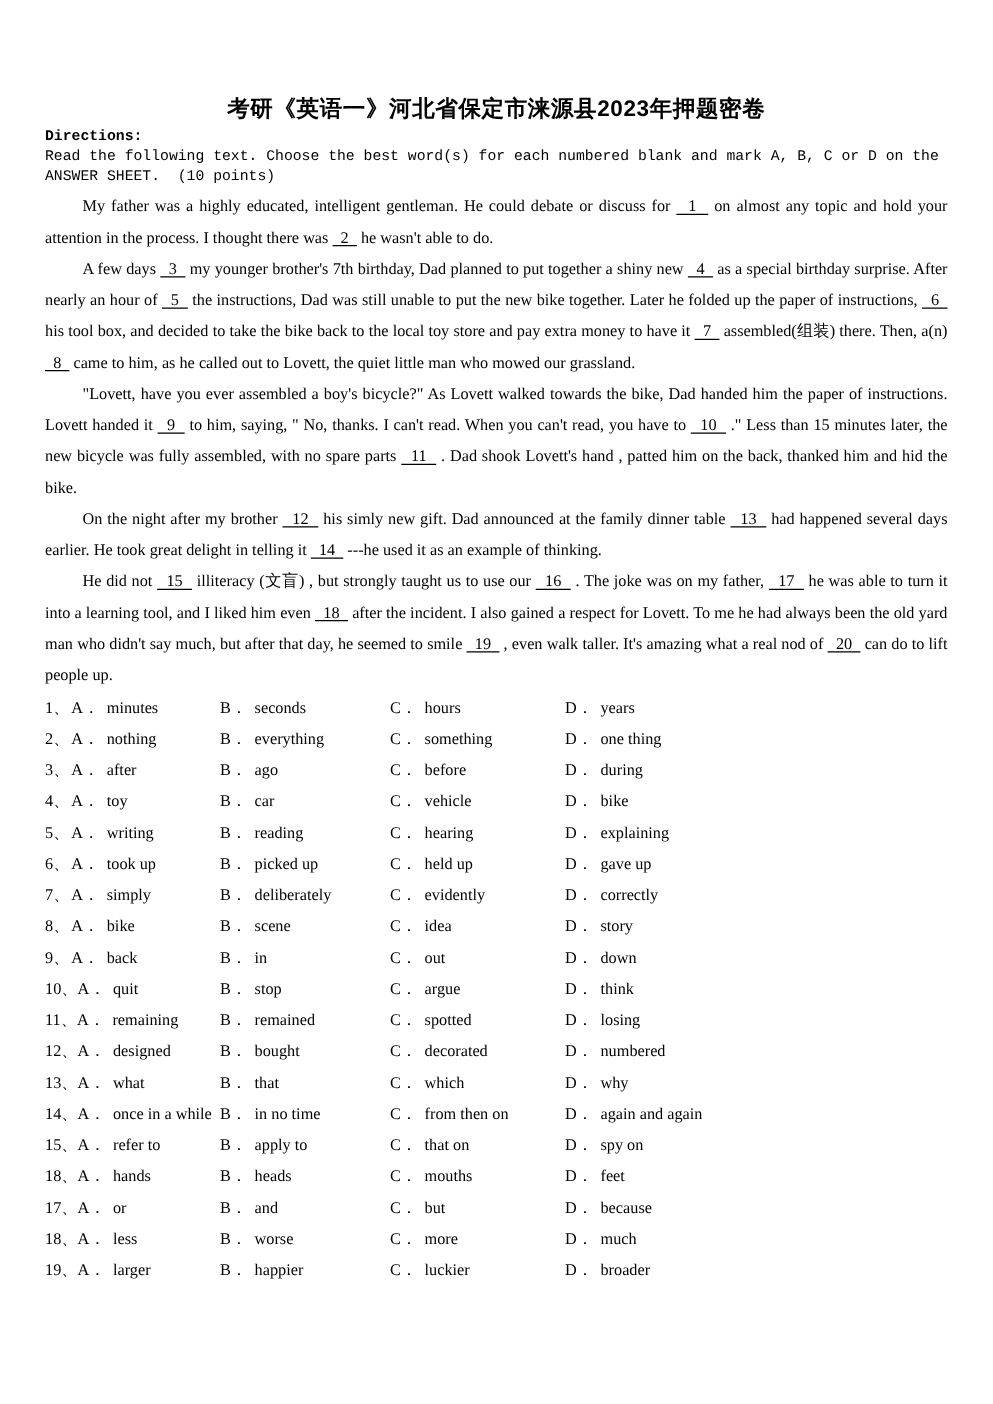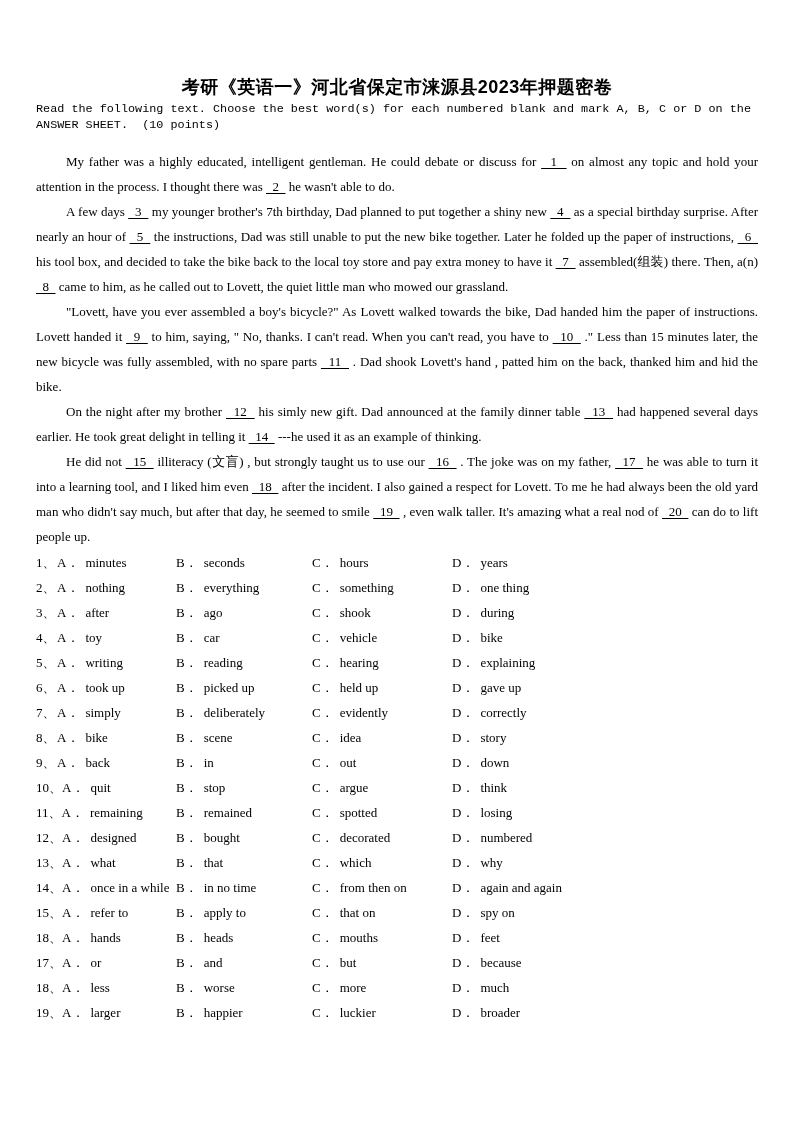--- a/index.html
+++ b/index.html
@@ -12,21 +12,21 @@
     font-family:"Liberation Sans",sans-serif;font-weight:700;font-size:18px;
     line-height:24px;text-align:center;margin:0 0 2px 0;letter-spacing:.5px;
   }
   .section-heading{
     font-family:"Liberation Mono",monospace;font-size:12px;font-weight:400;
     line-height:17px;text-align:center;margin:0;white-space:pre;
   }
   .directions{font-family:"Liberation Mono",monospace;font-size:11.8px;line-height:16px;}
   .directions .dir-label{font-weight:700;}
   .directions .dir-text{white-space:pre-wrap;font-family:Liberation Mono, monospace;}
-  .passage{margin-top:16px;}
+  .passage{margin-top:3px;}
   .passage p{
     margin:0;font-size:13px;line-height:25px;text-align:justify;text-indent:30px;
   }
   .blank{
     text-decoration:underline;text-underline-offset:2px;white-space:pre;
   }
   .questions{margin-top:1px;}
   .qrow{display:flex;font-size:13px;line-height:25px;}
   .qcell1{width:140px;display:flex;flex-shrink:0;}
   .qnum{white-space:pre;min-width:21px;}
@@ -35,20 +35,21 @@
   .optB{width:136px;flex-shrink:0;}
   .optC{width:140px;flex-shrink:0;}
   .optD{flex:1;}
 </style>
 </head>
 <body>
 
 <div class="page">
   <h1 class="doc-title">考研《英语一》河北省保定市涞源县2023年押题密卷</h1>
   <div class="directions">
+    <div class="dir-label">Directions:</div>
     <div class="dir-text">Read the following text. Choose the best word(s) for each numbered blank and mark A, B, C or D on the ANSWER SHEET.  (10 points)</div>
   </div>
   <div class="passage">
       <p>My father was a highly educated, intelligent gentleman. He could debate or discuss for <span class="blank">&nbsp;&nbsp;1&nbsp;&nbsp;</span> on almost any topic and hold your attention in the process. I thought there was <span class="blank">&nbsp;&nbsp;2&nbsp;&nbsp;</span> he wasn't able to do.</p>
       <p>A few days <span class="blank">&nbsp;&nbsp;3&nbsp;&nbsp;</span> my younger brother's 7th birthday, Dad planned to put together a shiny new <span class="blank">&nbsp;&nbsp;4&nbsp;&nbsp;</span> as a special birthday surprise. After nearly an hour of <span class="blank">&nbsp;&nbsp;5&nbsp;&nbsp;</span> the instructions, Dad was still unable to put the new bike together. Later he folded up the paper of instructions, <span class="blank">&nbsp;&nbsp;6&nbsp;&nbsp;</span> his tool box, and decided to take the bike back to the local toy store and pay extra money to have it <span class="blank">&nbsp;&nbsp;7&nbsp;&nbsp;</span> assembled(组装) there. Then, a(n) <span class="blank">&nbsp;&nbsp;8&nbsp;&nbsp;</span> came to him, as he called out to Lovett, the quiet little man who mowed our grassland.</p>
       <p>"Lovett, have you ever assembled a boy's bicycle?" As Lovett walked towards the bike, Dad handed him the paper of instructions. Lovett handed it <span class="blank">&nbsp;&nbsp;9&nbsp;&nbsp;</span> to him, saying, " No, thanks. I can't read. When you can't read, you have to <span class="blank">&nbsp;&nbsp;10&nbsp;&nbsp;</span> ." Less than 15 minutes later, the new bicycle was fully assembled, with no spare parts <span class="blank">&nbsp;&nbsp;11&nbsp;&nbsp;</span> . Dad shook Lovett's hand , patted him on the back, thanked him and hid the bike.</p>
       <p>On the night after my brother <span class="blank">&nbsp;&nbsp;12&nbsp;&nbsp;</span> his simly new gift. Dad announced at the family dinner table <span class="blank">&nbsp;&nbsp;13&nbsp;&nbsp;</span> had happened several days earlier. He took great delight in telling it  <span class="blank">&nbsp;&nbsp;14&nbsp;&nbsp;</span> ---he used it as an example of thinking.</p>
       <p>He did not <span class="blank">&nbsp;&nbsp;15&nbsp;&nbsp;</span> illiteracy (文盲) , but strongly taught us to use our <span class="blank">&nbsp;&nbsp;16&nbsp;&nbsp;</span> . The joke was on my father, <span class="blank">&nbsp;&nbsp;17&nbsp;&nbsp;</span> he was able to turn it into a learning tool, and I liked him even <span class="blank">&nbsp;&nbsp;18&nbsp;&nbsp;</span>  after the incident. I also gained a respect for Lovett. To me he had always been the old yard man who didn't say much, but after that day, he seemed to smile <span class="blank">&nbsp;&nbsp;19&nbsp;&nbsp;</span> , even walk taller. It's amazing what a real nod of <span class="blank">&nbsp;&nbsp;20&nbsp;&nbsp;</span> can do to lift people up.</p>
     </div>
   <div class="questions">
@@ -101,21 +102,21 @@
             <span class="letter">A．</span>
             <span class="otext">after</span>
           </div>
         </div>
         <div class="opt optB">
           <span class="letter">B．</span>
           <span class="otext">ago</span>
         </div>
         <div class="opt optC">
           <span class="letter">C．</span>
-          <span class="otext">shook</span>
+          <span class="otext">before</span>
         </div>
         <div class="opt optD">
           <span class="letter">D．</span>
           <span class="otext">during</span>
         </div>
       </div>
       <div class="qrow">
         <div class="qcell1">
           <span class="qnum">4、</span>
           <div class="opt optA">

